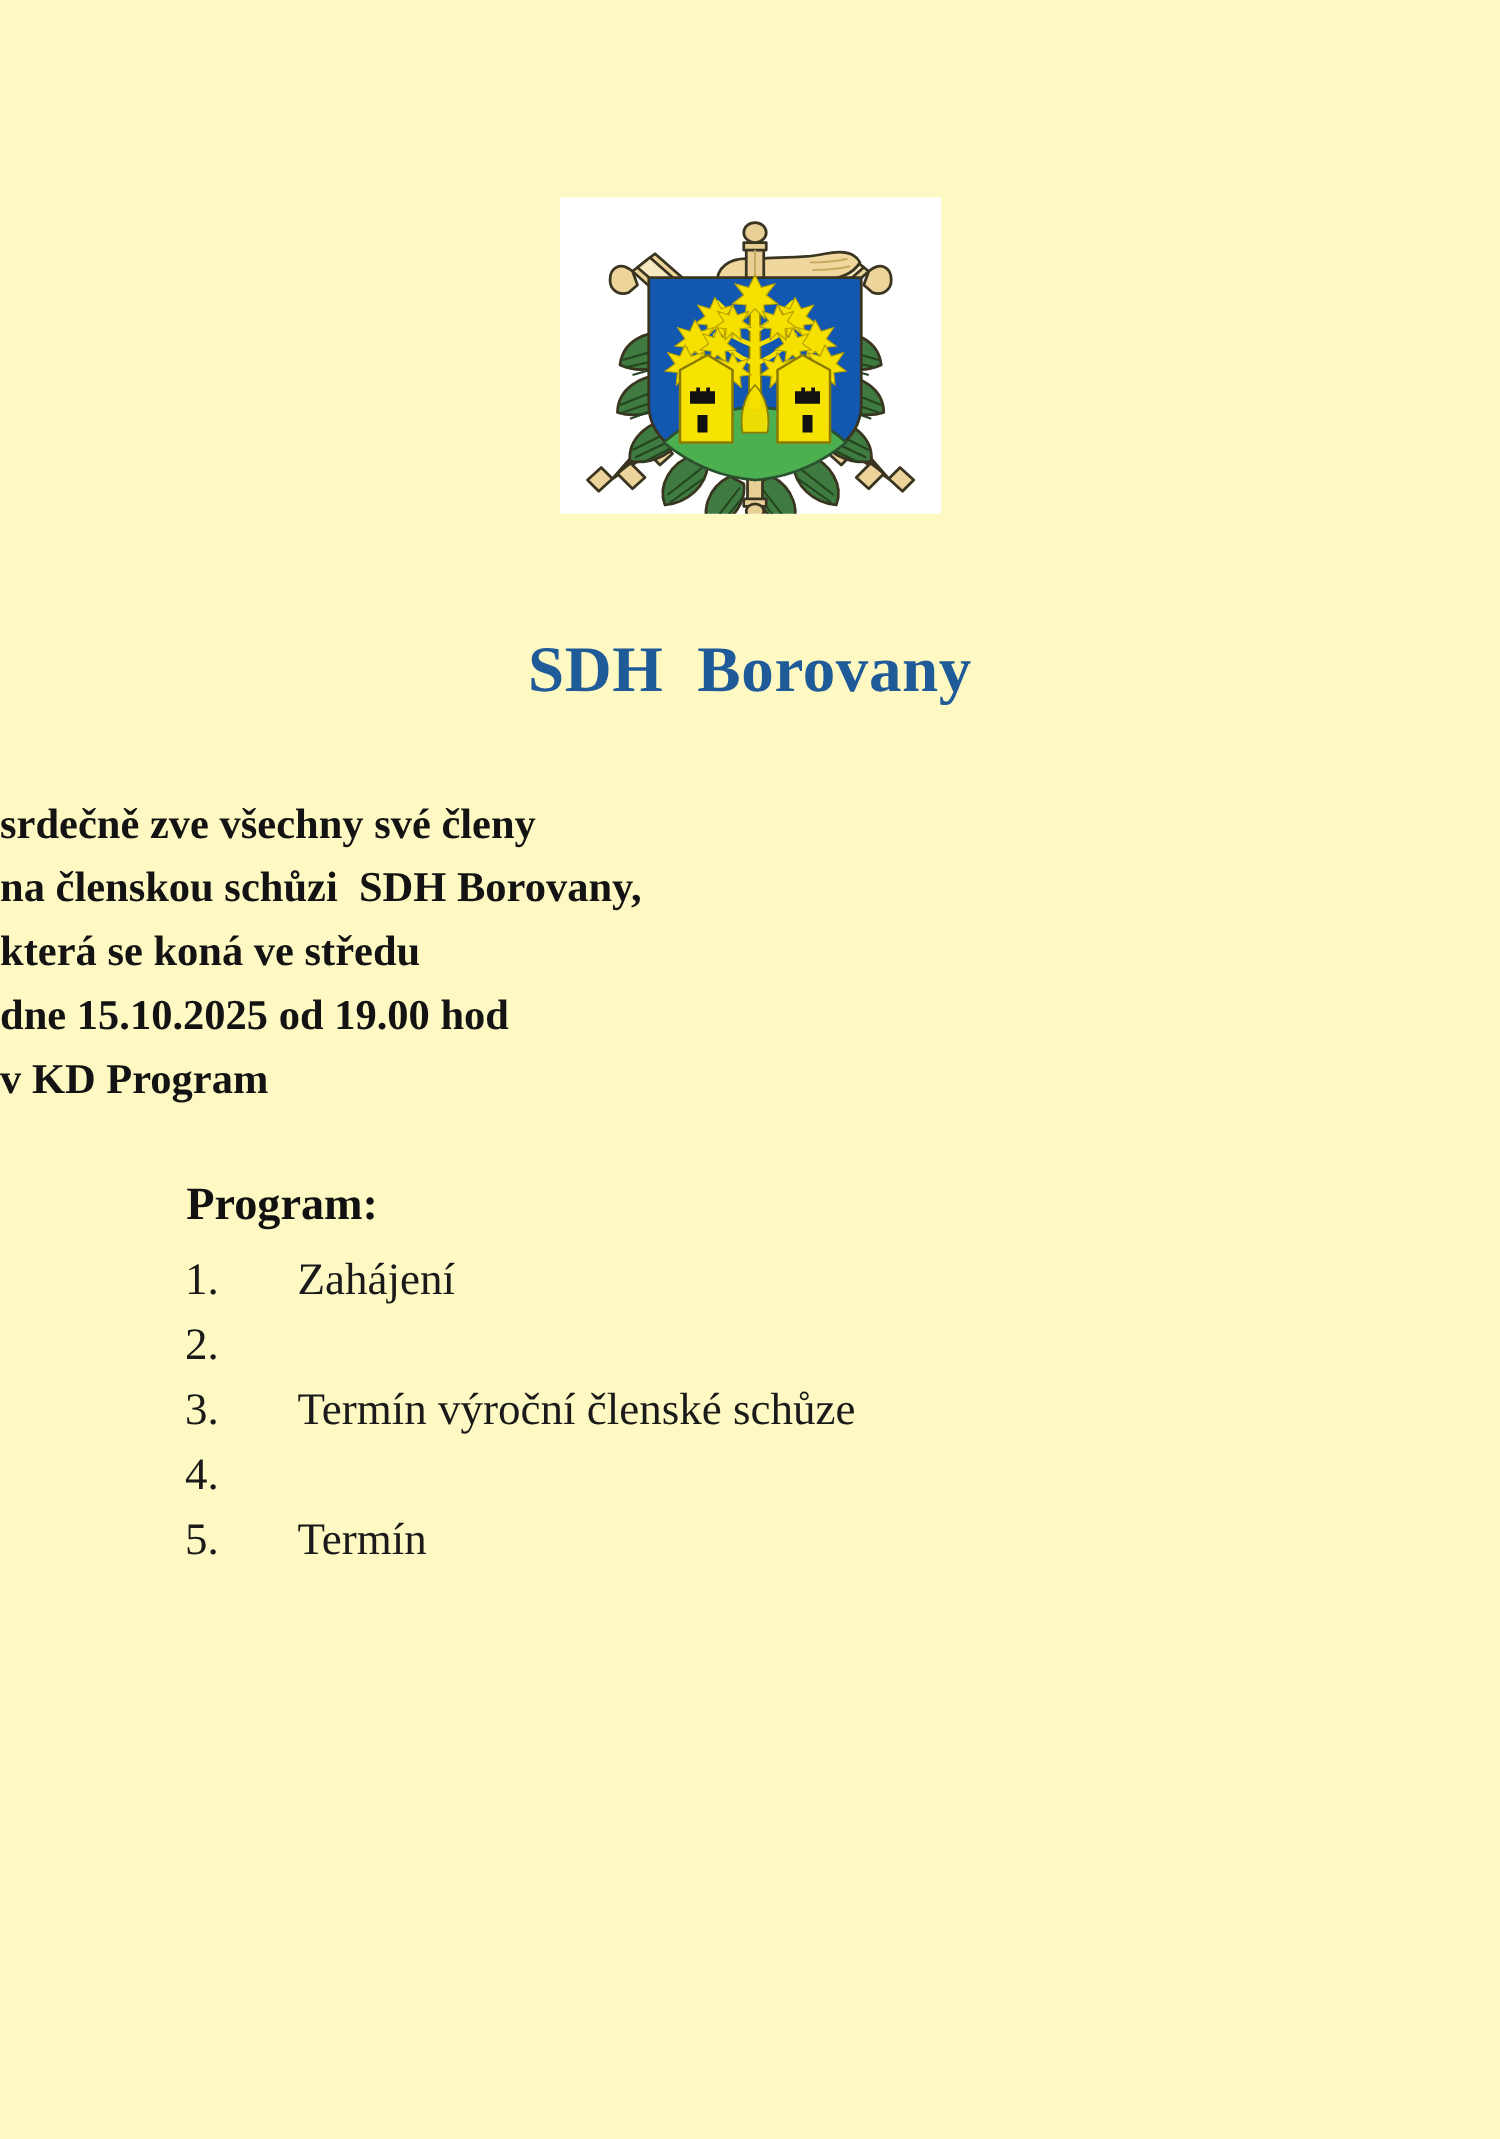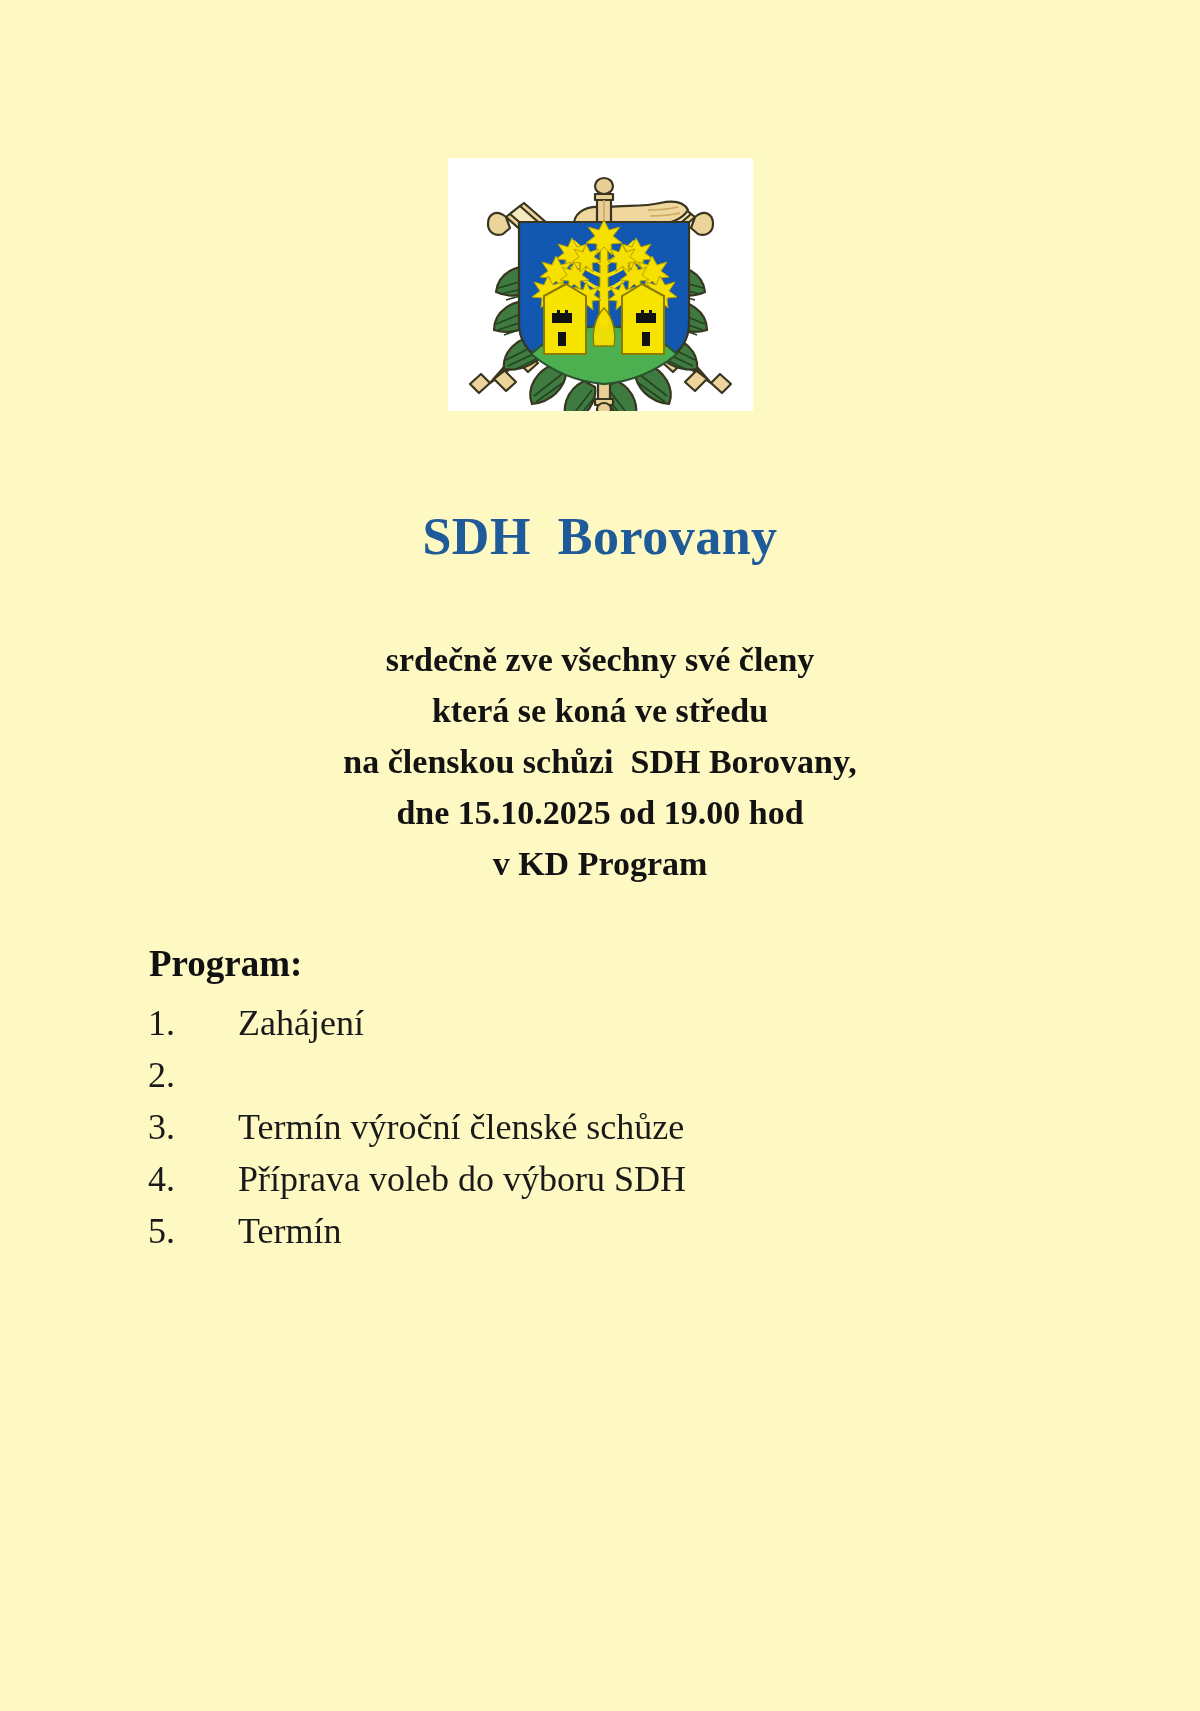--- a/index.html
+++ b/index.html
@@ -54,21 +54,20 @@
     white-space: pre;
     line-height: 1.1;
   }
 
   
   .invite {
     position: absolute;
     top: 634px;
     left: 0;
     right: 0;
-    text-align: center;
     font-weight: bold;
     font-size: 34px;
     line-height: 51px;
     color: #131313;
     font-stretch: condensed;
   }
   .invite div { white-space: pre; }
 
   
   .program-heading {
@@ -266,22 +265,22 @@
 
         </g>
       </svg>
     </div>
   </div>
 
   <div class="title">SDH  Borovany</div>
 
   <div class="invite">
     <div>srdečně zve všechny své členy</div>
+    <div>na členskou schůzi  SDH Borovany,</div>
     <div>která se koná ve středu</div>
-    <div>na členskou schůzi  SDH Borovany,</div>
     <div>dne 15.10.2025 od 19.00 hod</div>
     <div>v KD Program</div>
   </div>
 
   <div class="program-heading">Program:</div>
 
   <div class="program-list">
 
     <div class="p-item">
       <span class="p-num">1.</span>
@@ -293,21 +292,20 @@
     </div>
 
     <div class="p-item">
       <span class="p-num">3.</span>
       <span class="p-text">Termín výroční členské schůze</span>
     </div>
 
     <div class="p-item">
       <span class="p-num">4.</span>
       <span class="p-text">
-        <span>Příprava voleb do výboru SDH</span>
       </span>
     </div>
 
     <div class="p-item">
       <span class="p-num">5.</span>
       <span class="p-text">Termín</span>
     </div>
 
   </div>
 

